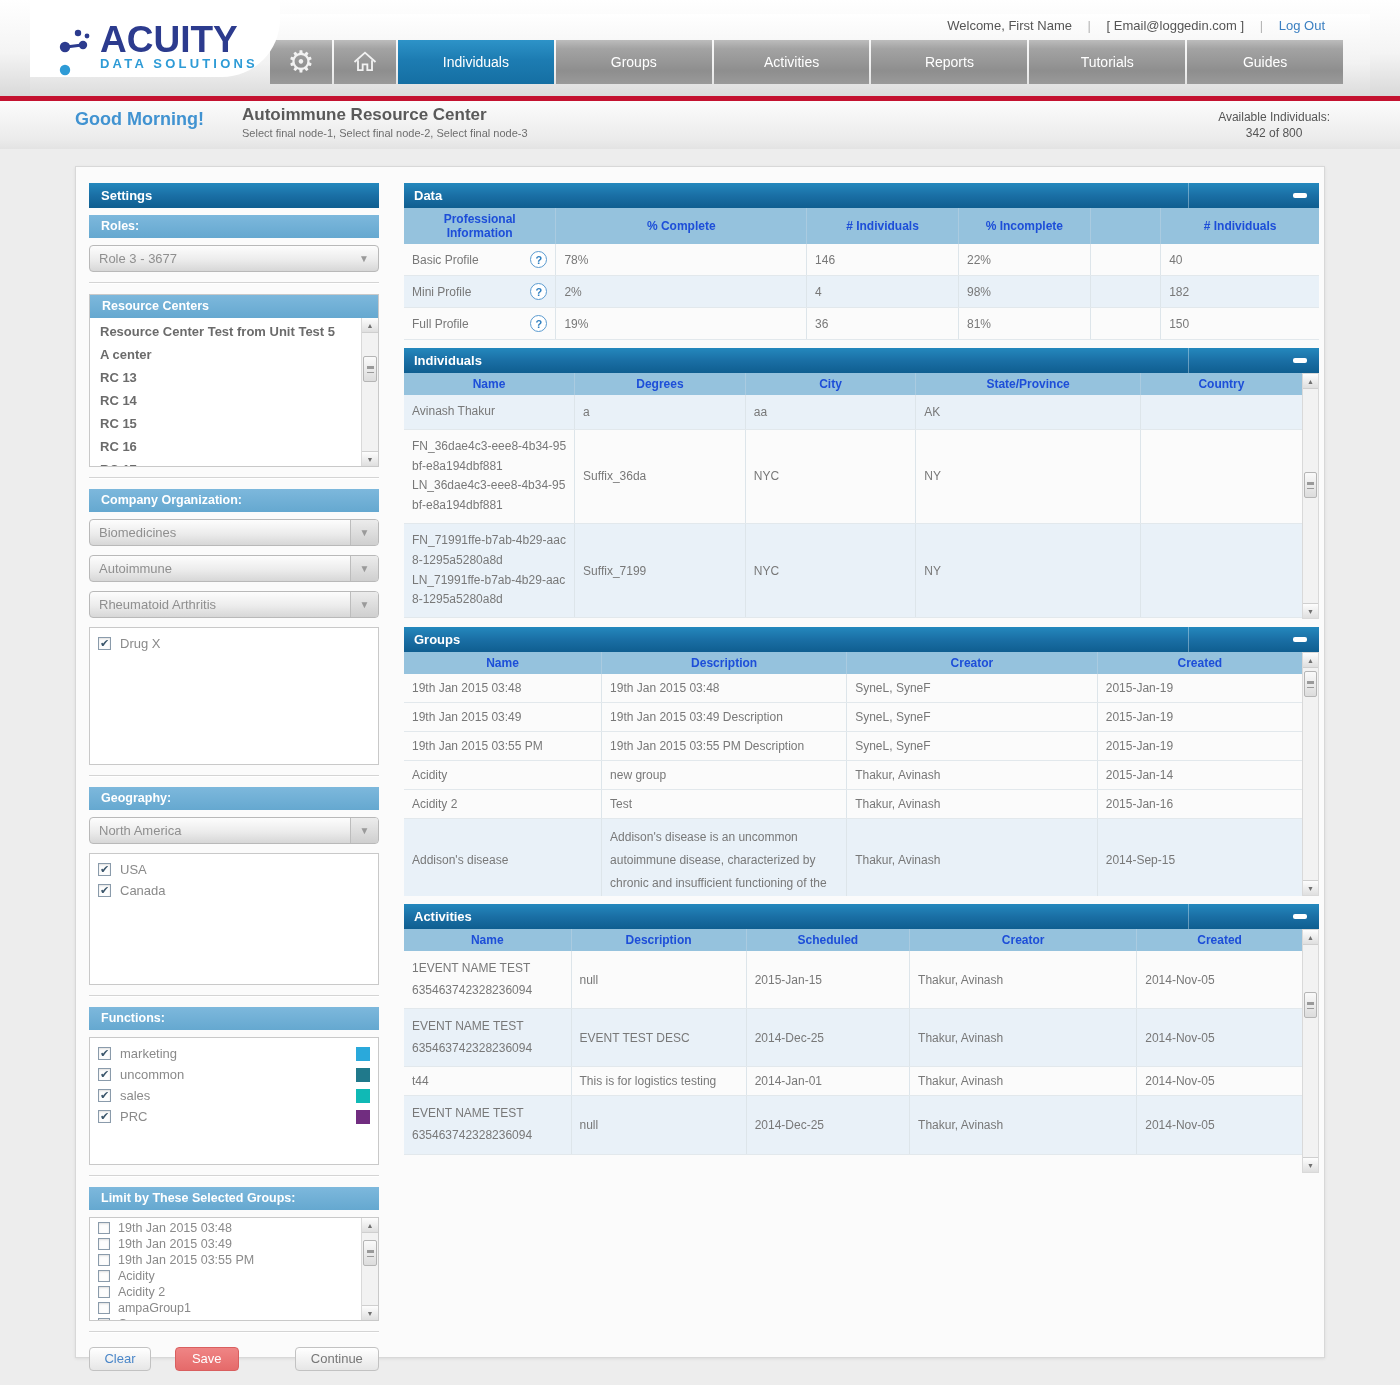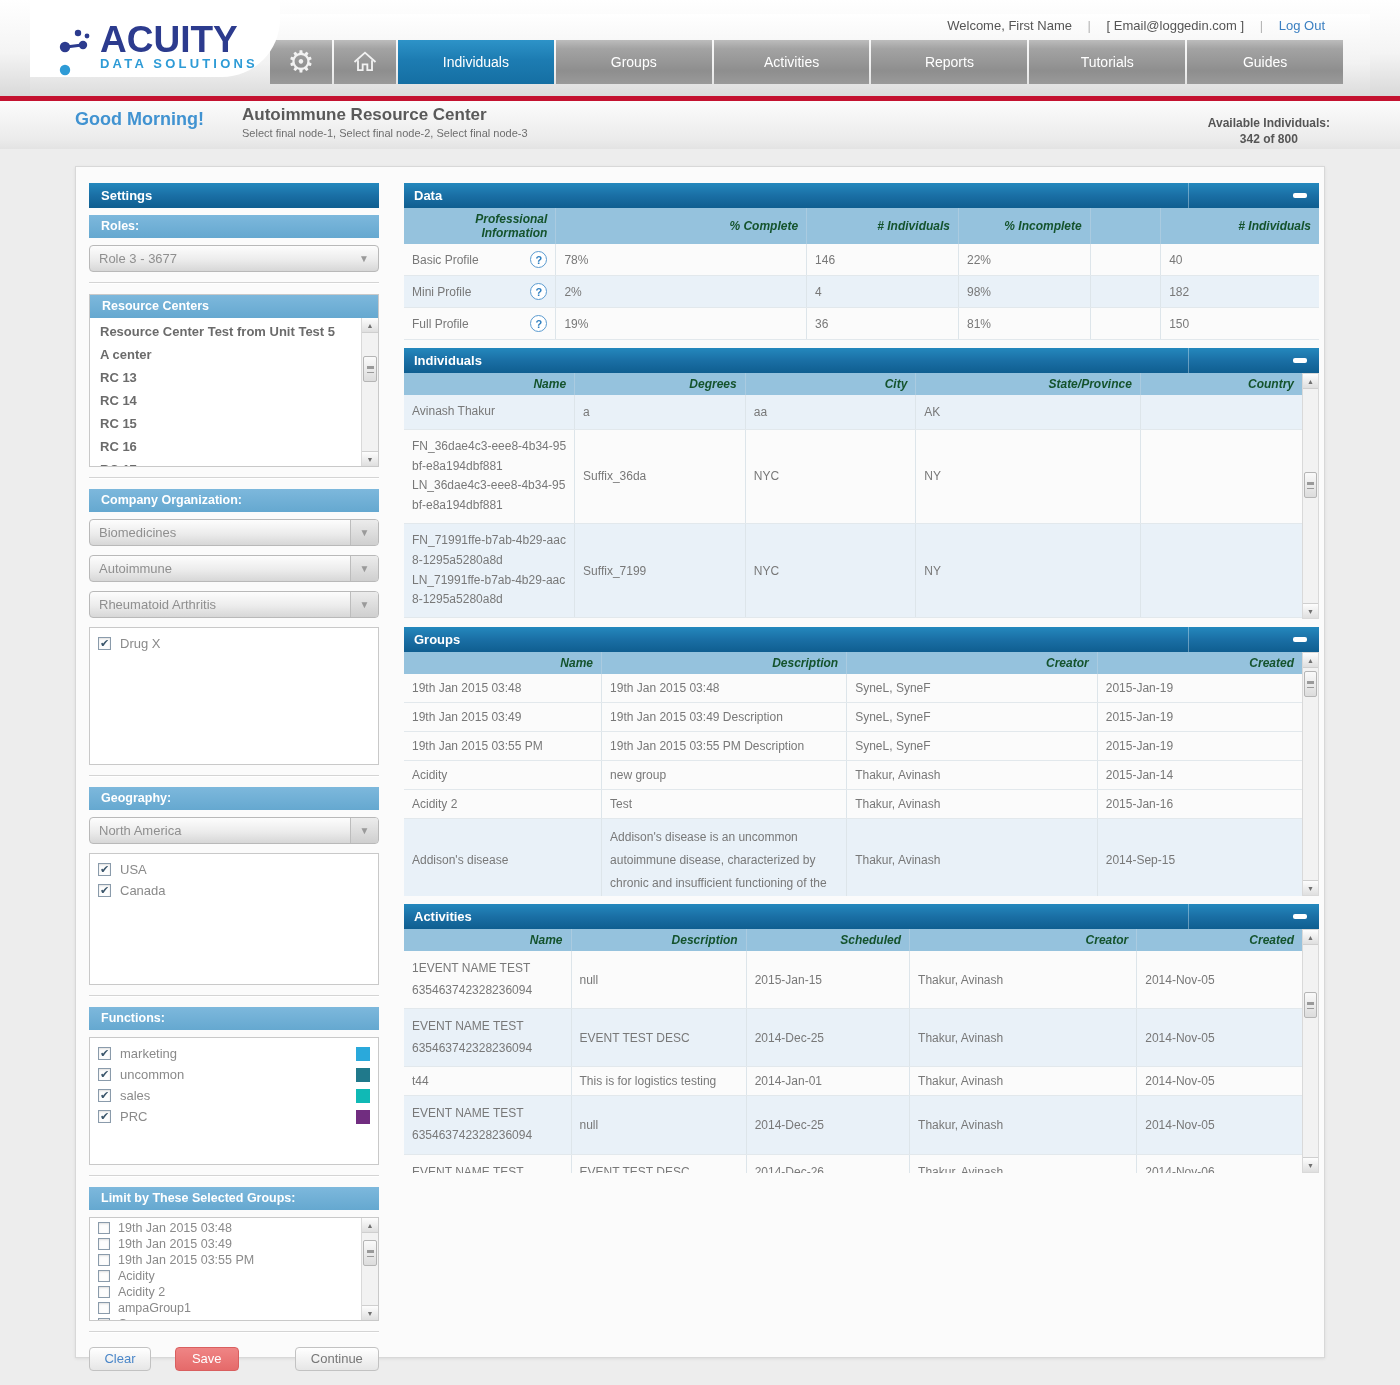--- a/index.html
+++ b/index.html
@@ -31,21 +31,21 @@
     background:linear-gradient(180deg,#2d93c8 0%,#1d7cb2 45%,#156fa3 100%); }
   .red-line { position:absolute; left:0; top:96px; width:1400px; height:5px; background:#c41230; }
 
   
   .subheader { position:absolute; left:0; top:101px; width:1400px; height:48px;
     background:linear-gradient(180deg,#fcfcfc 0%,#ebebeb 80%,#e3e3e3 100%); }
   .greeting { position:absolute; left:75px; top:8px; font-size:18px; font-weight:bold; color:#4193d1; }
   .rc-titleblock { position:absolute; left:242px; top:4px; }
   .rc-title { font-size:17px; font-weight:bold; color:#5a5a5a; }
   .rc-subtitle { font-size:11px; color:#6e6e6e; margin-top:2px; }
-  .available { position:absolute; right:70px; top:14px; text-align:center; font-size:12px; font-weight:bold; color:#555; line-height:16px; }
+  .available { position:absolute; right:70px; top:8px; text-align:center; font-size:12px; font-weight:normal; color:#555; line-height:16px; }
 
   
   .content { position:absolute; left:75px; top:166px; width:1250px; height:1192px;
     background:#fbfbfb; border:1px solid #d8d8d8; box-shadow:0 1px 3px rgba(0,0,0,0.08); }
   .sidebar { position:absolute; left:13px; top:16px; width:290px; }
   .maincol { position:absolute; left:328px; top:16px; width:915px; }
 
   
   .sb-hd-dark { height:25px; background:linear-gradient(180deg,#2488bd 0%,#1a6fa5 50%,#0f5e90 100%);
     color:#fff; font-size:13px; font-weight:bold; line-height:25px; padding-left:12px; }
@@ -79,22 +79,22 @@
 
   
   .panel { margin-bottom:8px; }
   .panel-hd { position:relative; height:25px; background:linear-gradient(180deg,#2488bd 0%,#1a6fa5 50%,#0f5e90 100%);
     color:#fff; font-size:13px; font-weight:bold; line-height:25px; padding-left:10px; }
   .panel-hd .hd-div { position:absolute; right:130px; top:0; bottom:0; width:1px; background:rgba(255,255,255,0.35); }
   .minus-btn { position:absolute; right:12px; top:10px; width:14px; height:5px; background:#fff; border-radius:2px; cursor:pointer; }
   .panel-body { position:relative; }
   .panel-body.scrolled { padding-right:17px; }
   table.grid { width:100%; border-collapse:collapse; table-layout:fixed; background:#fbfbfb; }
-  table.grid th { background:#95c2dd; color:#14532d; font-size:12px; font-weight:bold; text-align:right;
-    padding:4px 8px; border-right:1px solid #aacbe0; height:22px;font-style:italic; }
+  table.grid th { background:#95c2dd; color:#1d4ed8; font-size:12px; font-weight:bold; text-align:center;
+    padding:4px 8px; border-right:1px solid #aacbe0; height:22px; }
   table.grid th:last-child { border-right:none; }
   table.grid td { font-size:12px; color:#787878; padding:7px 8px; border-right:1px solid #dde5ea;
     border-bottom:1px solid #e2e8ec; vertical-align:middle; overflow:hidden; }
   table.grid td:last-child { border-right:none; }
   table.grid tr.tint td { background:#e9f1f8; }
   table.grid tr.plain td { background:#fbfbfb; }
   .cell-flex { display:flex; align-items:center; justify-content:space-between; }
   .help-icon { width:17px; height:17px; border:1px solid #5b9bd0; border-radius:50%; background:#fff;
     color:#2f7fc0; font-size:11px; font-weight:bold; display:inline-flex; align-items:center; justify-content:center; cursor:pointer; }
   .wrapname { white-space:pre-line; word-break:break-all; line-height:1.65; }
@@ -559,27 +559,20 @@
               <td>Thakur, Avinash</td>
               <td>2014-Nov-05</td>
             </tr>
             <tr class="tint">
               <td style="line-height:1.8;">EVENT NAME TEST 635463742328236094</td>
               <td>null</td>
               <td>2014-Dec-25</td>
               <td>Thakur, Avinash</td>
               <td>2014-Nov-05</td>
             </tr>
-            <tr class="plain">
-              <td style="line-height:1.8;">EVENT NAME TEST</td>
-              <td>EVENT TEST DESC</td>
-              <td>2014-Dec-26</td>
-              <td>Thakur, Avinash</td>
-              <td>2014-Nov-06</td>
-            </tr>
           </tbody>
             </table>
           <div class="vscroll">
             <div class="sb-btn">▲</div>
             <div class="sb-thumb" style="top:62px;"></div>
             <div class="sb-btn down">▼</div>
           </div>
         </div>
       </div>
 

